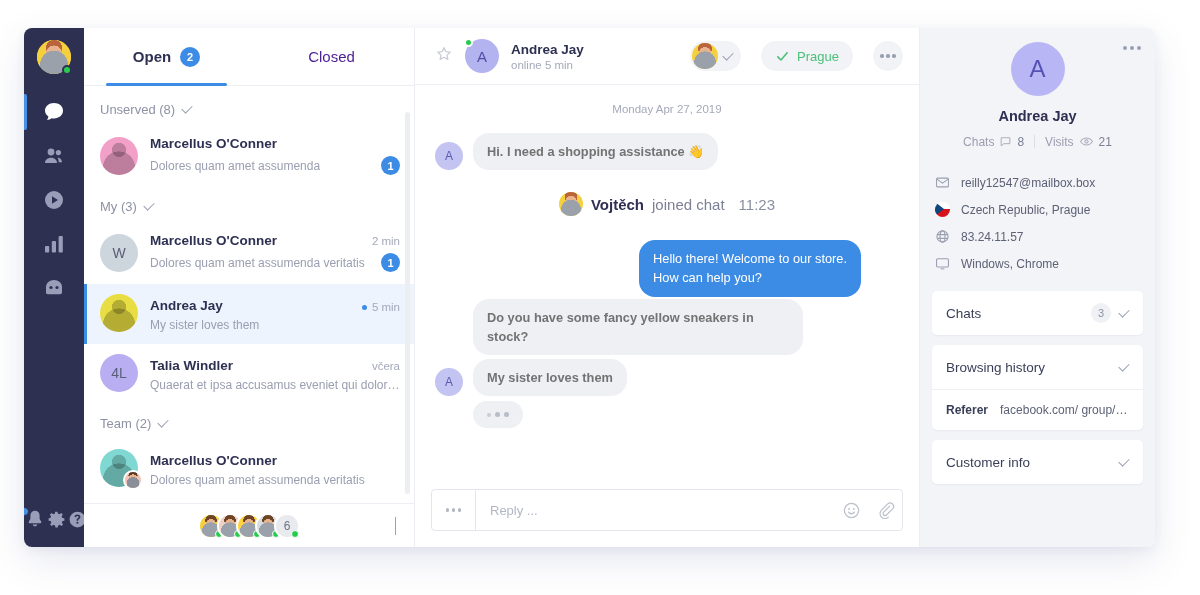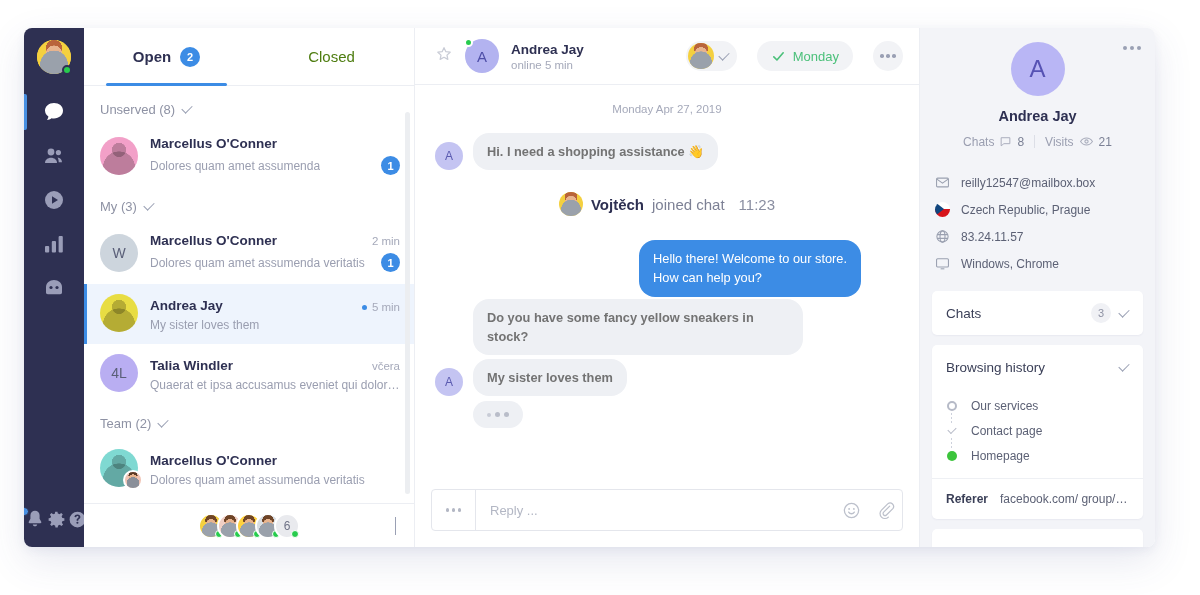--- a/index.html
+++ b/index.html
@@ -91,21 +91,21 @@
   }
   .conv-tabs {
     height: 58px; display: flex;
     border-bottom: 1px solid #eceef3;
     flex: 0 0 58px;
   }
   .conv-tab {
     flex: 1 1 50%;
     display: flex; align-items: center; justify-content: center;
     gap: 9px; cursor: pointer;
-    font-size: 15px; color: #4d7c0f; position: relative;
+    font-size: 15px; color: #4c1d95; position: relative;
   }
   .conv-tab.active { color: #2e3052; font-weight: bold; }
   .conv-tab.active::after {
     content: ""; position: absolute; left: 22px; right: 22px; bottom: -1px;
     height: 3px; background: #3c8ce5; border-radius: 2px;
   }
   .tab-count {
     min-width: 20px; height: 20px; padding: 0 6px;
     border-radius: 10px; background: #3c8ce5; color: #fff;
     font-size: 11px; font-weight: bold;
@@ -634,21 +634,21 @@
         <div class="pill pill-assignee">
           <span class="mini">
               <i></i>
             </span>
           <span class="chev"></span>
         </div>
         <div class="pill pill-resolve">
           <svg width="15" height="15" viewBox="0 0 24 24">
               <path d="M4.5 12.6l5 5 10-11.5" fill="none" stroke="#4bc07a" stroke-width="2.6" stroke-linecap="round" stroke-linejoin="round"></path>
             </svg>
-          <span class="lbl">Monday</span>
+          <span class="lbl">Prague</span>
         </div>
         <div class="pill pill-more">
           <b></b>
             <b></b>
             <b></b>
         </div>
       </div>
 
       <div class="chat-body">
         <div class="day-sep">Monday Apr 27, 2019</div>
@@ -802,42 +802,20 @@
           <span class="card-count">3</span>
           <span class="chev"></span>
         </div>
       </div>
 
       <div class="card">
         <div class="card-head">
           <span class="card-title">Browsing history</span>
           <span class="chev"></span>
         </div>
-        <div class="hist-list">
-          <div class="hist-item">
-            <span class="hist-mark">
-                <span class="ring"></span>
-              </span>
-            <span>Our services</span>
-            <span class="hist-conn" style="top:20px;"></span>
-          </div>
-          <div class="hist-item">
-            <span class="hist-mark">
-                <span class="chev-sm"></span>
-              </span>
-            <span>Contact page</span>
-            <span class="hist-conn" style="top:20px;"></span>
-          </div>
-          <div class="hist-item">
-            <span class="hist-mark">
-                <span class="green-dot"></span>
-              </span>
-            <span>Homepage</span>
-          </div>
-        </div>
         <div class="ref-row">
           <span class="ref-lbl">Referer</span>
           <span class="ref-val">facebook.com/ group/12344...</span>
         </div>
       </div>
 
       <div class="card">
         <div class="card-head">
           <span class="card-title">Customer info</span>
           <span class="chev"></span>

